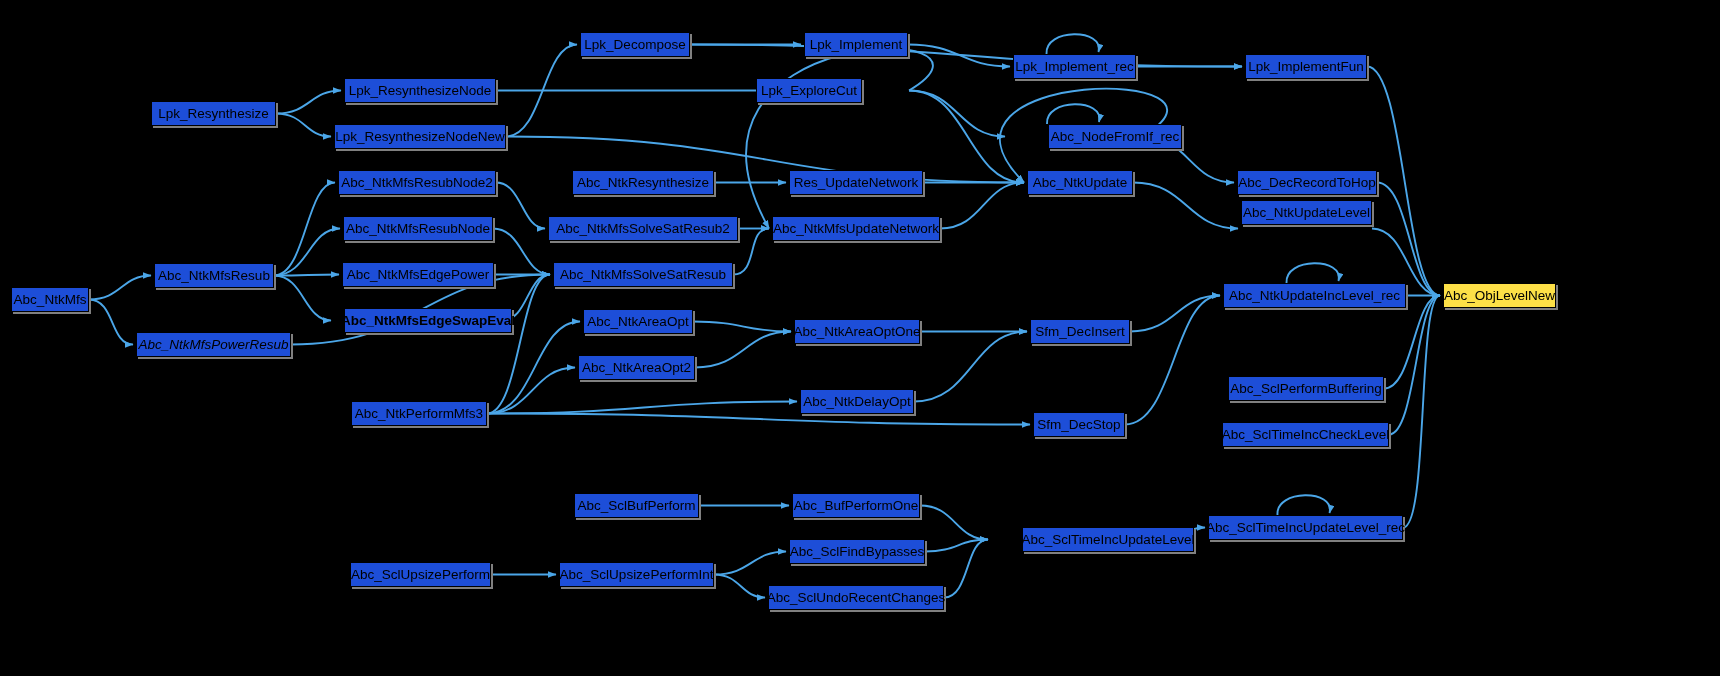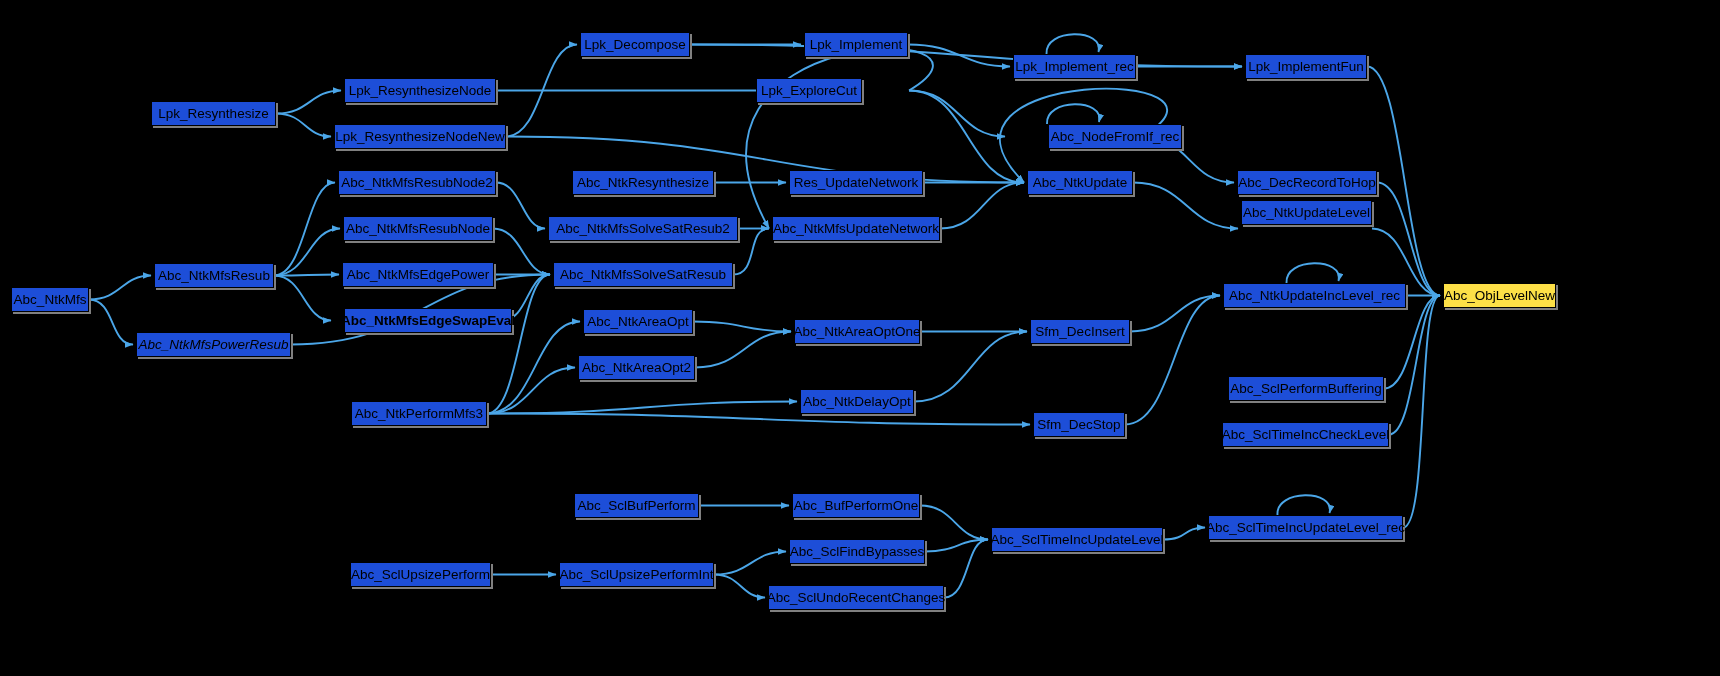--- a/index.html
+++ b/index.html
@@ -183,21 +183,21 @@
       </div>
       <div class="node" style="left: 1027px; top: 170px; width: 106px; height: 25px;">
         <span class="lbl">Abc_NtkUpdate</span>
       </div>
       <div class="node" style="left: 1030px; top: 319px; width: 100px; height: 25px;">
         <span class="lbl">Sfm_DecInsert</span>
       </div>
       <div class="node" style="left: 1033px; top: 412px; width: 92px; height: 25px;">
         <span class="lbl">Sfm_DecStop</span>
       </div>
-      <div class="node" style="left: 991px; top: 527px; width: 172px; height: 25px; justify-content: center;">
+      <div class="node" style="left: 1022px; top: 527px; width: 172px; height: 25px; justify-content: center;">
         <span class="lbl">Abc_SclTimeIncUpdateLevel</span>
       </div>
       <div class="node" style="left: 1245px; top: 54px; width: 122px; height: 25px;">
         <span class="lbl">Lpk_ImplementFun</span>
       </div>
       <div class="node" style="left: 1237px; top: 170px; width: 140px; height: 25px;">
         <span class="lbl">Abc_DecRecordToHop</span>
       </div>
       <div class="node" style="left: 1241px; top: 200px; width: 131px; height: 25px;">
         <span class="lbl">Abc_NtkUpdateLevel</span>

